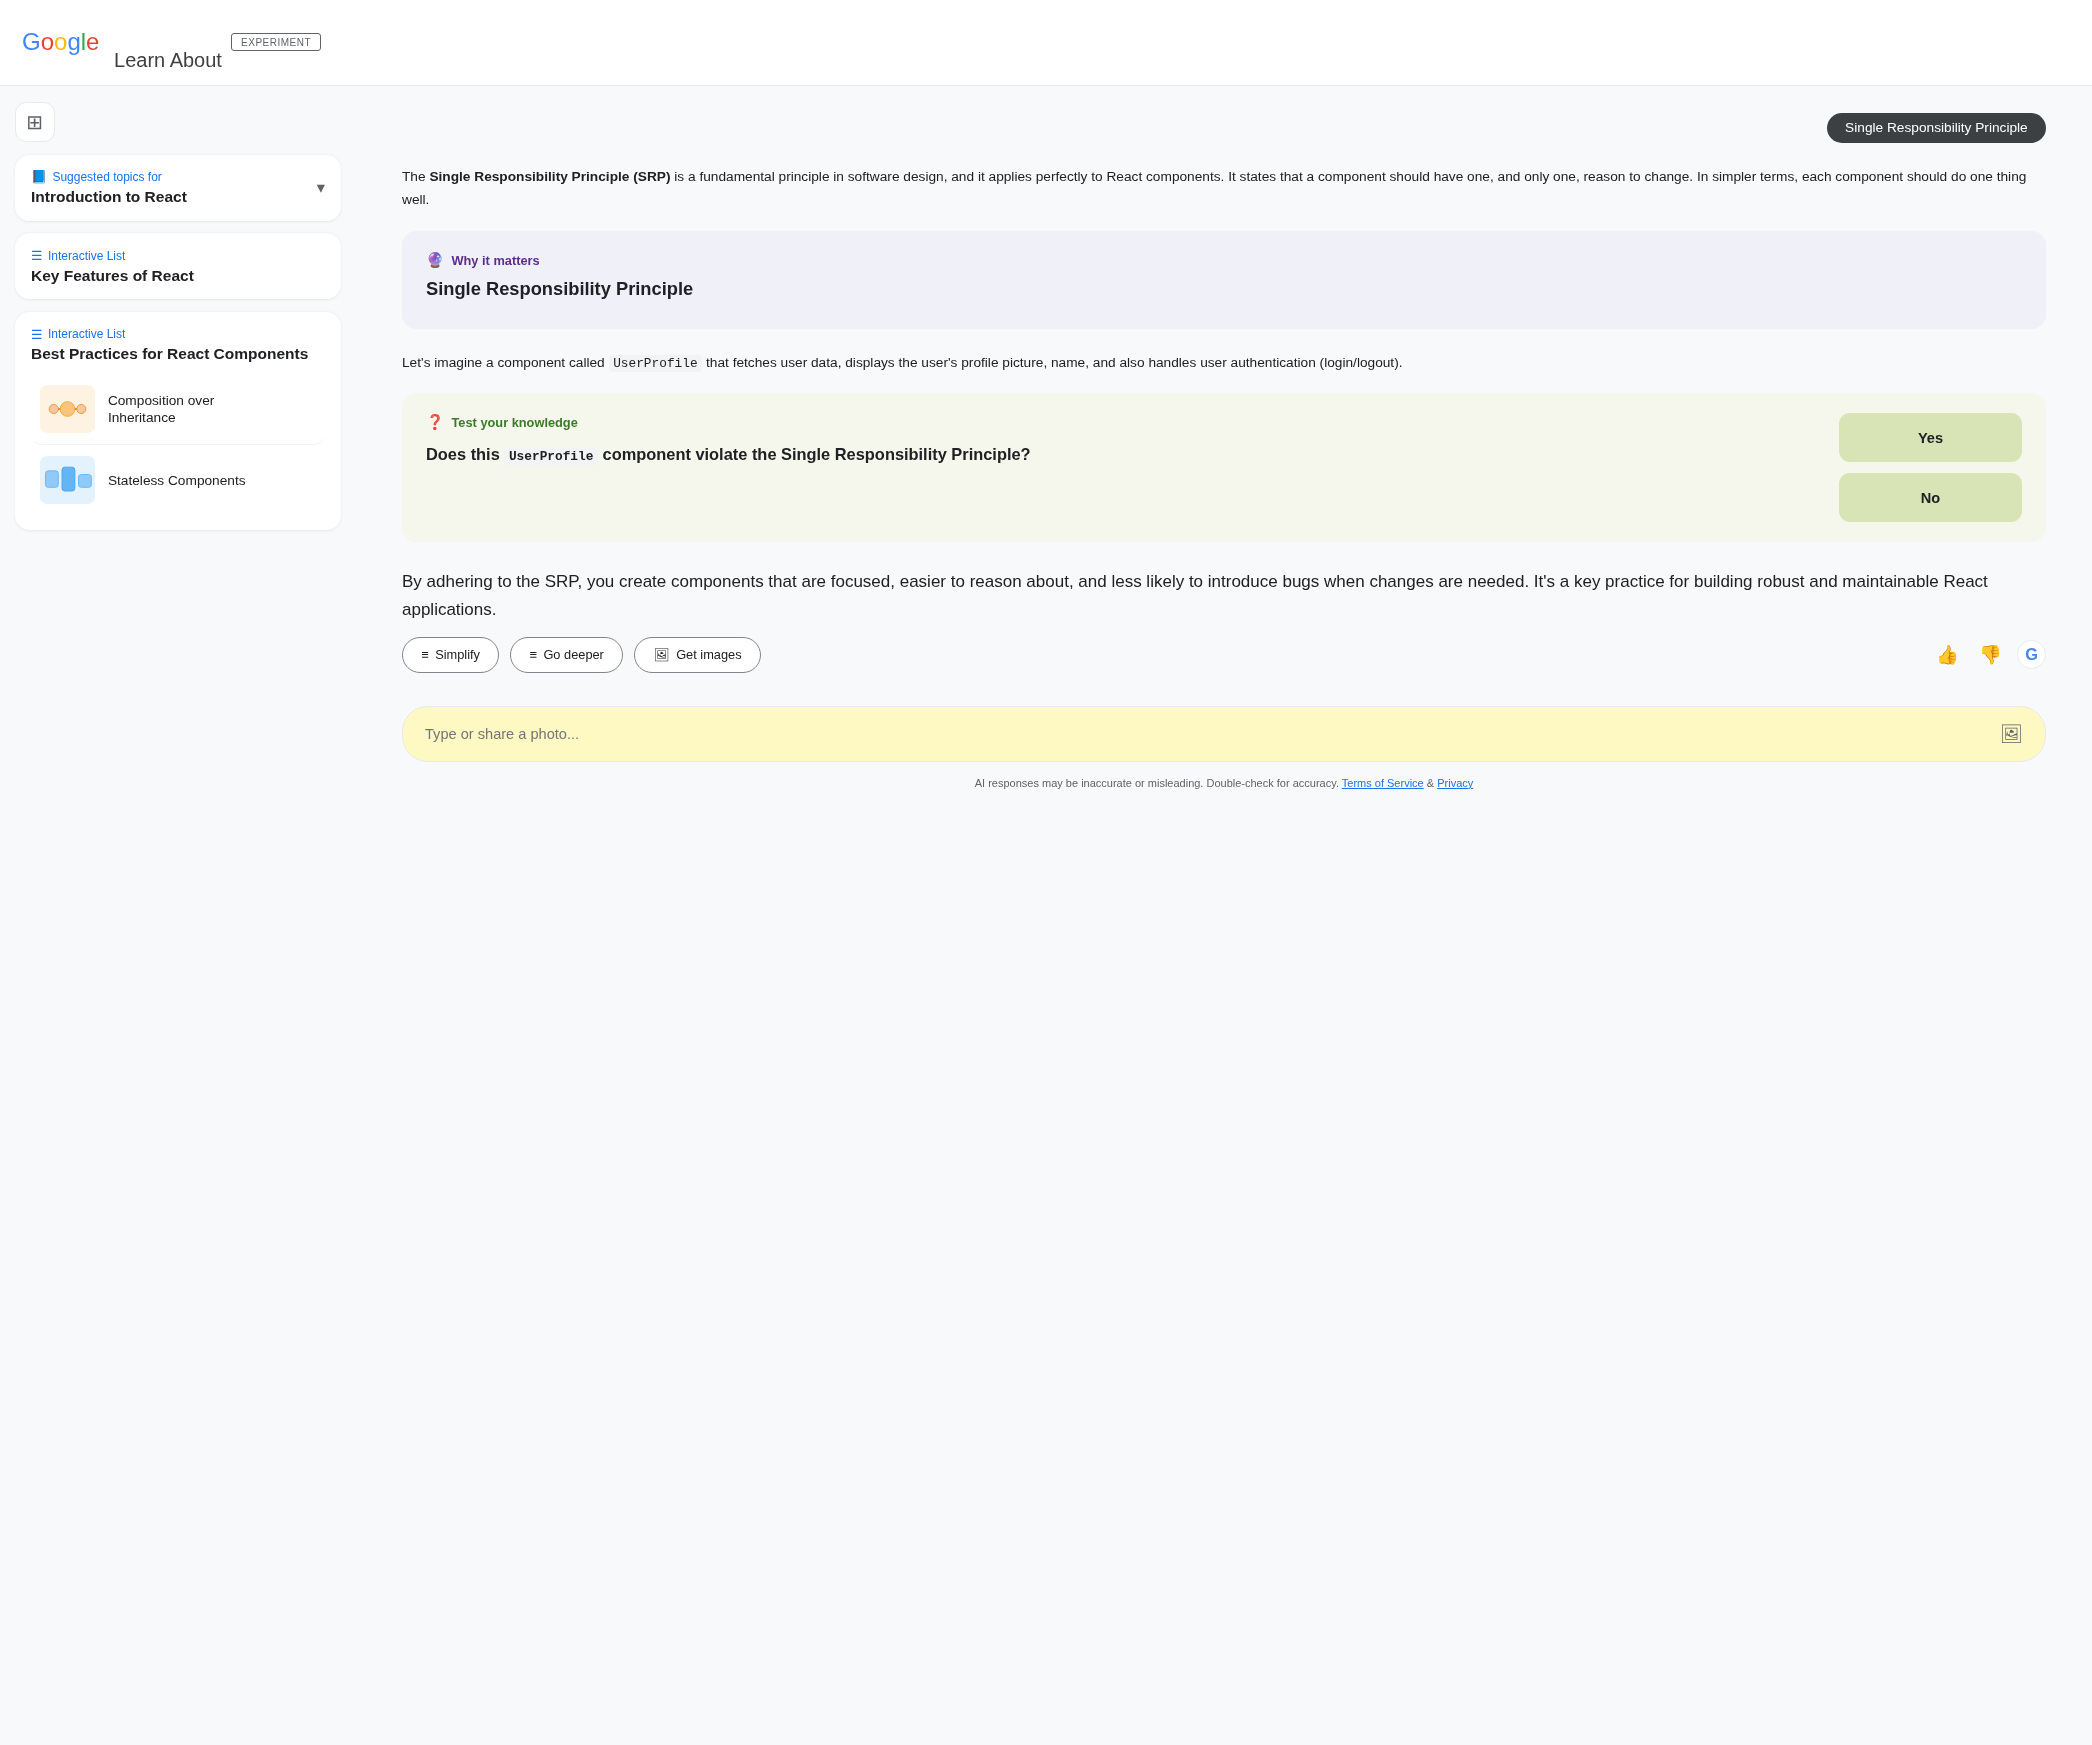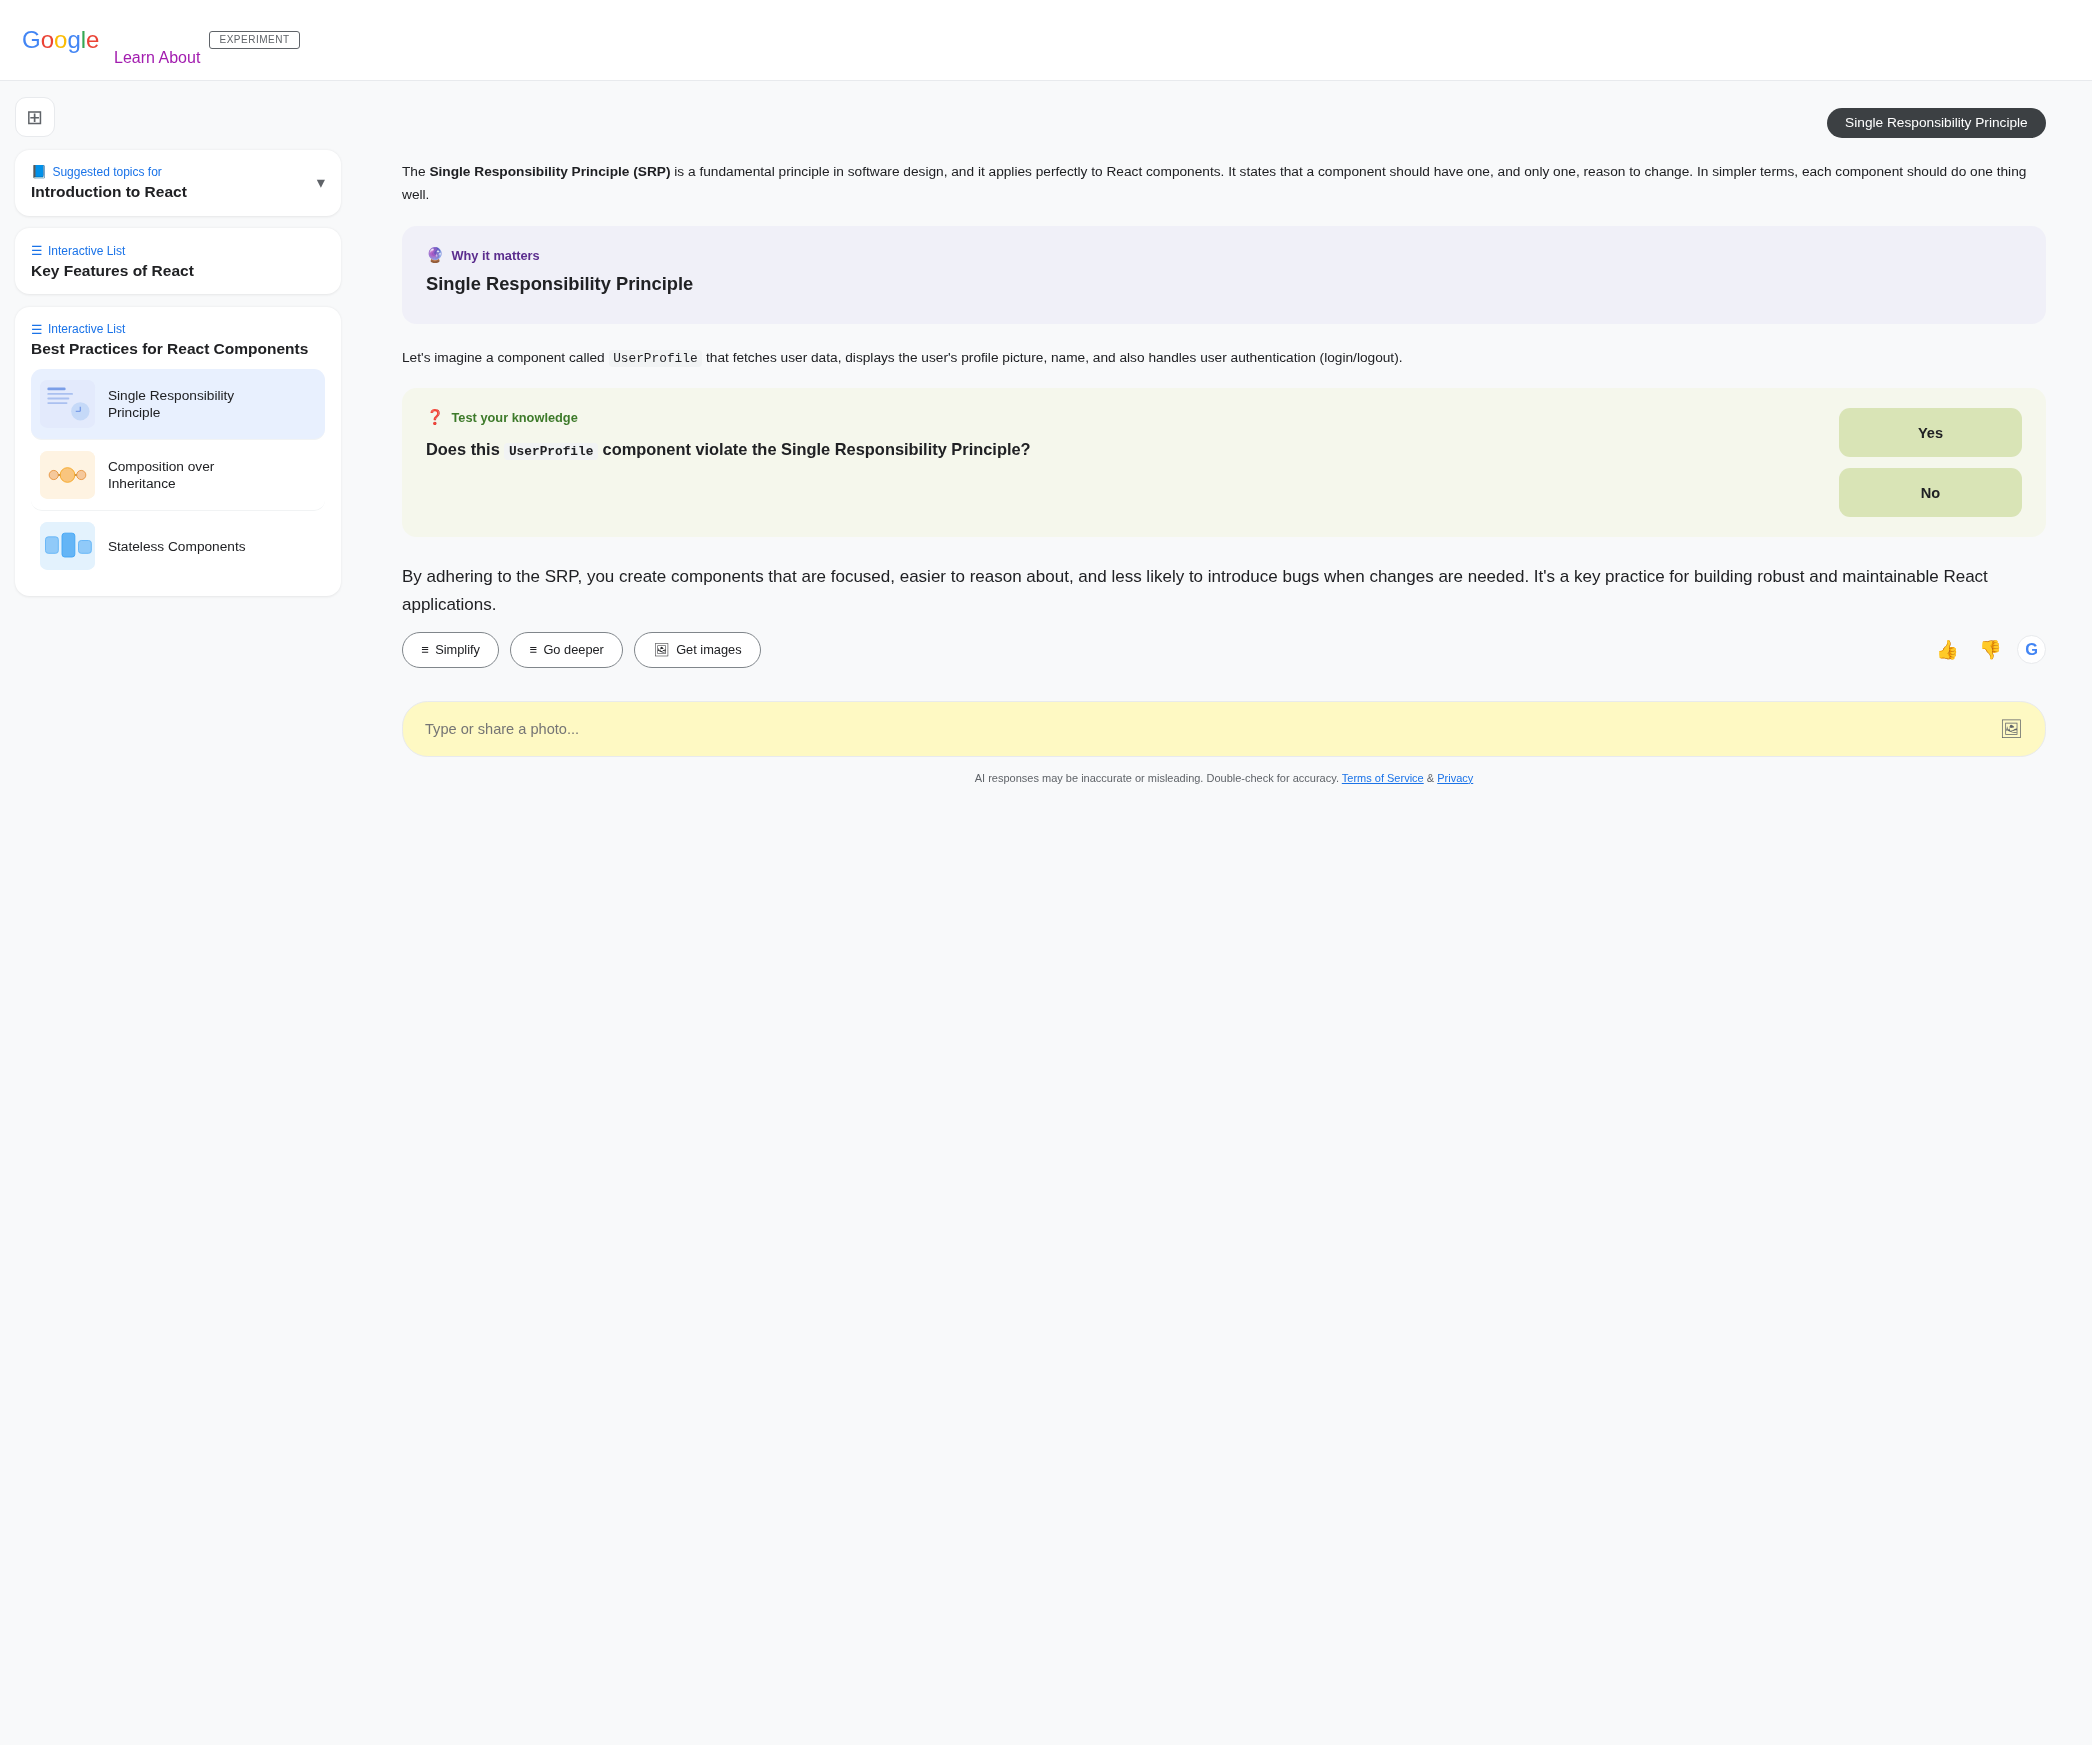--- a/index.html
+++ b/index.html
@@ -20,22 +20,22 @@
       display: flex;
       align-items: center;
       margin-right: 14.6px;
     }
     .google-logo span { font-size: 24px; font-weight: 500; }
     .g-blue { color: #4285F4; }
     .g-red { color: #EA4335; }
     .g-yellow { color: #FBBC05; }
     .g-green { color: #34A853; }
     .learn-about-text {
-      font-size: 16px;
-      color: #a21caf;
+      font-size: 20px;
+      color: #404040;
       font-weight: 400;
       margin-right: 9.1px;
       margin-top: 36px;
     }
     .experiment-badge {
       border: 0.9px solid #5f6368;
       border-radius: 3px;
       padding: 2.7px 9.1px;
       font-size: 10px;
       color: #5f6368;
@@ -404,35 +404,20 @@
 
     <div class="sidebar-card-expanded">
       <div class="card-label-row">
         <span class="icon-small">☰</span>
         <span>Interactive List</span>
       </div>
       <div class="card-title">Best Practices for React Components</div>
 
       <div class="list-items-section">
 
-        <div class="list-item-row active">
-          <div class="list-item-thumb thumb-srp">
-            <svg width="55" height="48" viewBox="0 0 60 52" xmlns="http://www.w3.org/2000/svg">
-              <rect width="60" height="52" rx="8" fill="#e3eafc"></rect>
-              <rect x="8" y="8" width="20" height="3" rx="1.5" fill="#7b9ee8"></rect>
-              <rect x="8" y="14" width="28" height="2" rx="1" fill="#aac0f0"></rect>
-              <rect x="8" y="19" width="24" height="2" rx="1" fill="#aac0f0"></rect>
-              <rect x="8" y="24" width="22" height="2" rx="1" fill="#aac0f0"></rect>
-              <circle cx="44" cy="34" r="10" fill="#c5d9f8"></circle>
-              <line x1="39" y1="34" x2="44" y2="34" stroke="#7b9ee8" stroke-width="1.5"></line>
-              <line x1="44" y1="29" x2="44" y2="34" stroke="#7b9ee8" stroke-width="1.5"></line>
-            </svg>
-          </div>
-          <div class="list-item-label">Single Responsibility<br>Principle</div>
-        </div>
 
         <div class="list-item-row">
           <div class="list-item-thumb thumb-composition">
             <svg width="55" height="48" viewBox="0 0 60 52" xmlns="http://www.w3.org/2000/svg">
               <rect width="60" height="52" rx="8" fill="#fef3e2"></rect>
               <circle cx="30" cy="26" r="8" fill="#f9c57e" stroke="#f5a623" stroke-width="1"></circle>
               <circle cx="15" cy="26" r="5" fill="#f5c89c" stroke="#e89642" stroke-width="1"></circle>
               <circle cx="45" cy="26" r="5" fill="#f5c89c" stroke="#e89642" stroke-width="1"></circle>
               <line x1="20" y1="26" x2="22" y2="26" stroke="#c47d15" stroke-width="1.5"></line>
               <line x1="38" y1="26" x2="40" y2="26" stroke="#c47d15" stroke-width="1.5"></line>

